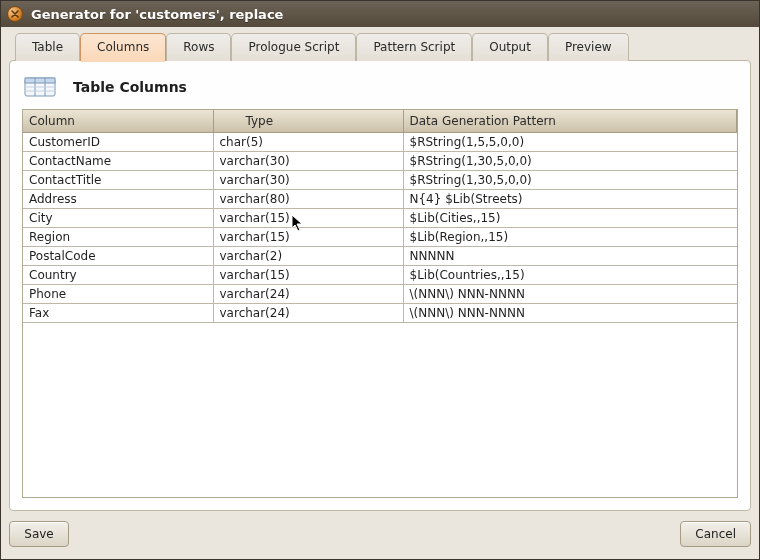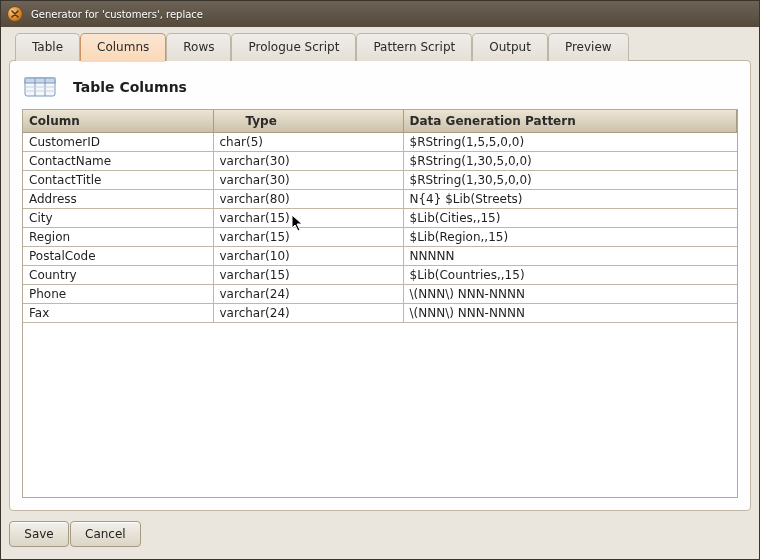--- a/index.html
+++ b/index.html
@@ -1,39 +1,39 @@
 <!DOCTYPE html>
 <html><head>
 <meta charset="utf-8">
 <style>
   * { box-sizing: border-box; margin: 0; padding: 0; font-family: "DejaVu Sans", "Liberation Sans", Arial, sans-serif; font-size: 12px; }
   body { width: 760px; height: 560px; background: #e6e0d6; overflow: hidden; }
   .window { width: 760px; height: 560px; background: #ebe6dd; border: 1px solid #3a342c; display: flex; flex-direction: column; }
   .titlebar { height: 26px; background: linear-gradient(#6b6356, #54493b); display: flex; align-items: center; padding: 0 6px; gap: 8px; }
   .close-btn { width: 16px; height: 16px; border-radius: 50%; background: radial-gradient(circle at 30% 30%, #f7c58b, #d9872d 55%, #a65a10); border: 1px solid #7a4a12; display: flex; align-items: center; justify-content: center; cursor: pointer; }
   .close-btn svg { width: 8px; height: 8px; }
-  .title-text { color: #fff; font-weight: normal; font-size: 10px; text-shadow: 0 1px 0 rgba(0,0,0,.4); }
+  .title-text { color: #fff; font-weight: bold; font-size: 13px; text-shadow: 0 1px 0 rgba(0,0,0,.4); }
   .content { flex: 1; display: flex; flex-direction: column; padding: 6px 8px 8px 8px; }
   .tabs { display: flex; position: relative; z-index: 2; padding-left: 6px; }
   .tab { padding: 6px 16px 7px 16px; background: linear-gradient(#efedea, #e5dfd5); border: 1px solid #bfb7a6; border-bottom: none; border-radius: 5px 5px 0 0; margin-right: 0px; margin-bottom: -1px; cursor: pointer; color: #2a2a2a; position: relative; }
   .tab.active { background: linear-gradient(#fbe6d2, #fbd8b9); border-color: #cf9461; z-index: 3; }
   .tab.active::after { content:""; position:absolute; left:0; right:0; bottom:-1px; height:2px; background:#fbd8b9; }
   .panel { flex: 1; background: #fdfefd; border: 1px solid #bfb7a6; border-radius: 4px; margin-top: 0; padding: 10px 12px 12px 12px; display: flex; flex-direction: column; overflow: hidden; }
   .panel-header { display: flex; align-items: center; gap: 17px; padding: 4px 2px 10px 2px; }
   .panel-icon { width: 32px; height: 24px; }
   .panel-title { font-weight: bold; font-size: 14px; color: #1e1e1e; }
   .table-wrap { flex: 1; border: 1px solid #b2a992; background: #fff; overflow: auto; }
   table { width: 100%; border-collapse: collapse; table-layout: fixed; }
-  thead th { text-align: left; font-weight: bold; color: #2b2b2b; background: linear-gradient(#ece5d4, #cbc1aa); border-right: 1px solid #a79d85; border-bottom: 1px solid #a79d85; padding: 3px 6px; height: 22px; }
+  thead th { text-align: left; font-weight: normal; color: #2b2b2b; background: linear-gradient(#ece5d4, #cbc1aa); border-right: 1px solid #a79d85; border-bottom: 1px solid #a79d85; padding: 3px 6px; height: 22px; }
   thead th:first-child { width: 190px; }
   thead th:nth-child(2) { width: 190px; padding-left: 32px; }
   tbody td { border: 1px solid #bfb8a6; border-top: none; padding: 2px 6px; height: 18px; color: #1f1f1f; white-space: nowrap; overflow: hidden; text-overflow: ellipsis; }
   tbody tr td:first-child { border-left: none; }
   tbody tr td:last-child { border-right: none; }
-  .buttonbar { display: flex; justify-content: flex-start; gap: 1px; padding: 10px 0 4px 0; }
+  .buttonbar { display: flex; justify-content: space-between; gap: 1px; padding: 10px 0 4px 0; }
   .btn { min-width: 60px; padding: 5px 14px; background: linear-gradient(#f3f0ea, #dcd5c6); border: 1px solid #a59b85; border-radius: 4px; cursor: pointer; color: #222; box-shadow: inset 0 1px 0 #fff; }
   .cursor { position: absolute; width: 14px; height: 20px; pointer-events: none; }
 </style>
 </head>
 <body>
 
 <div class="window">
   <div class="titlebar">
     <div class="close-btn">
       <svg viewBox="0 0 8 8">
@@ -104,21 +104,21 @@
                 <td>varchar(15)</td>
                 <td>$Lib(Cities,,15)</td>
               </tr>
               <tr>
                 <td>Region</td>
                 <td>varchar(15)</td>
                 <td>$Lib(Region,,15)</td>
               </tr>
               <tr>
                 <td>PostalCode</td>
-                <td>varchar(10)</td>
+                <td>varchar(2)</td>
                 <td>NNNNN</td>
               </tr>
               <tr>
                 <td>Country</td>
                 <td>varchar(15)</td>
                 <td>$Lib(Countries,,15)</td>
               </tr>
               <tr>
                 <td>Phone</td>
                 <td>varchar(24)</td>

